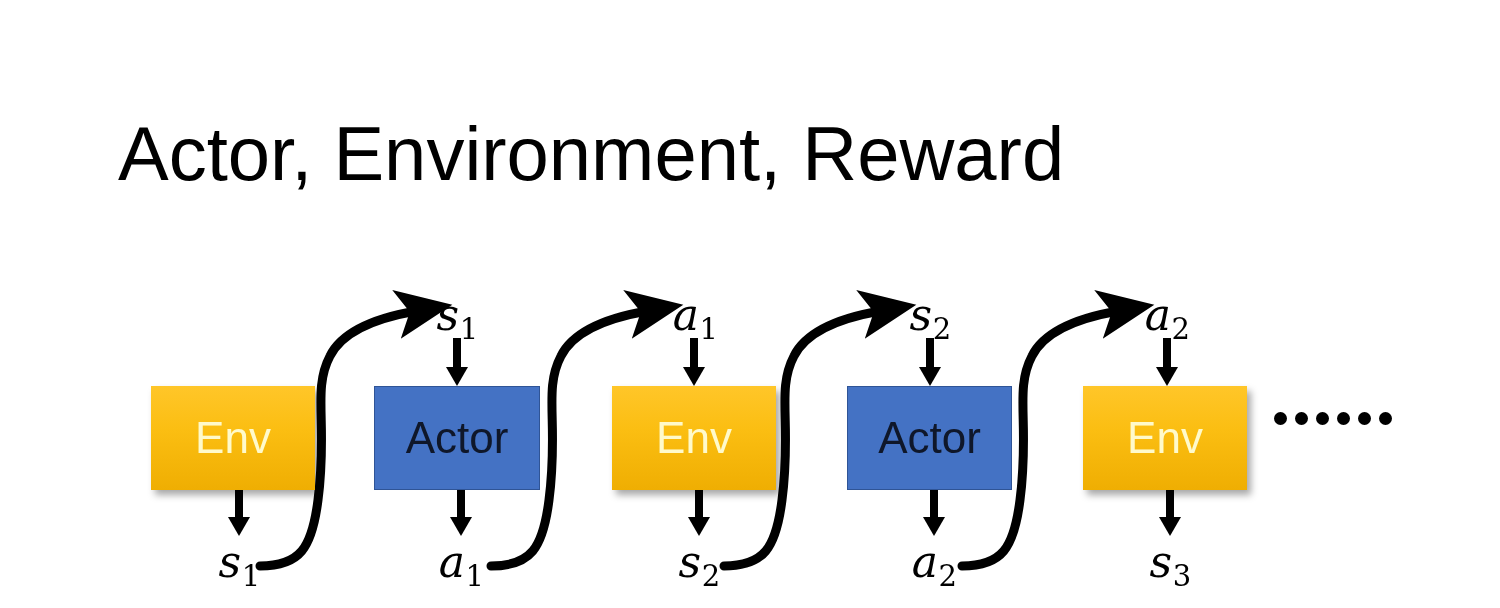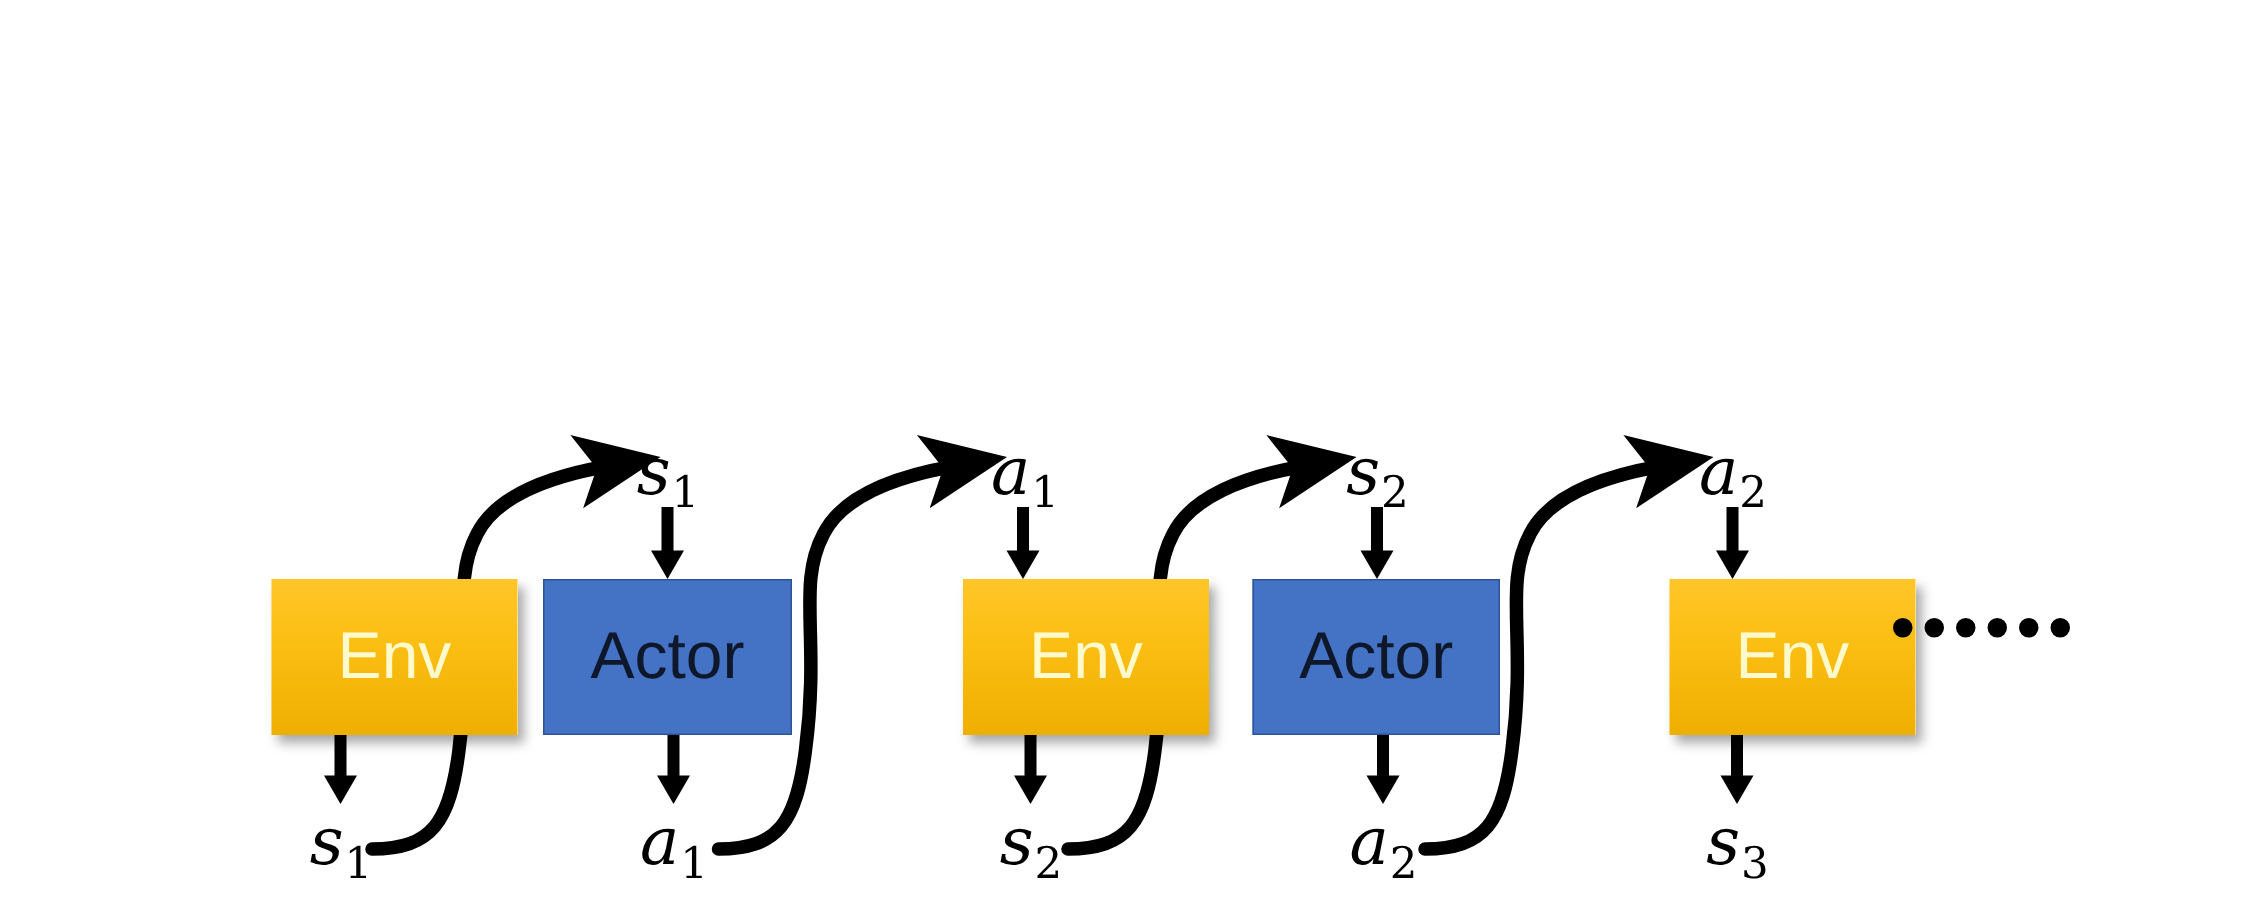--- a/index.html
+++ b/index.html
@@ -26,21 +26,21 @@
     font-weight: 400;
     line-height: 1;
     color: #000000;
     white-space: nowrap;
     letter-spacing: 0px;
   }
 
   
   #diagram {
     position: absolute;
-    left: 0;
+    left: 12px;
     top: 0;
     width: 1377px;
     height: 608px;
     padding-left: 36px;
   }
   #curves {
     position: absolute;
     left: 0;
     top: 0;
     width: 1500px;
@@ -59,21 +59,20 @@
     font-weight: 400;
     line-height: 1;
     white-space: nowrap;
   }
   .node-env {
     background: linear-gradient(to bottom, #FFC629 0%, #FBBE12 42%, #EFAE02 100%);
     color: #FFFACB;
     font-size: 44px;
     box-shadow: 4px 5px 7px rgba(0,0,0,0.34);
     border: none;
-    margin-left: 42px;
   }
   .node-actor {
     background: #4472C4;
     color: #0f172a;
     font-size: 44px;
     border: 1.5px solid #2F5496;
   }
 
   
   .darrow {
@@ -137,20 +136,21 @@
     height: 13px;
     border-radius: 50%;
     background: #000000;
   }
 </style>
 </head>
 <body>
 
 <div id="slide">
 
+  <div id="title">Actor, Environment, Reward</div>
 
   <div id="diagram">
 
     <svg id="curves" viewBox="0 0 1500 608">
       <defs>
         <marker id="ah" markerWidth="7" markerHeight="7" refX="2.2" refY="3.1" orient="auto" markerUnits="strokeWidth">
           <path d="M0,0.35 L6.3,3.1 L0,5.85 L1.5,3.1 Z" fill="#000000"></path>
         </marker>
       </defs>
 

